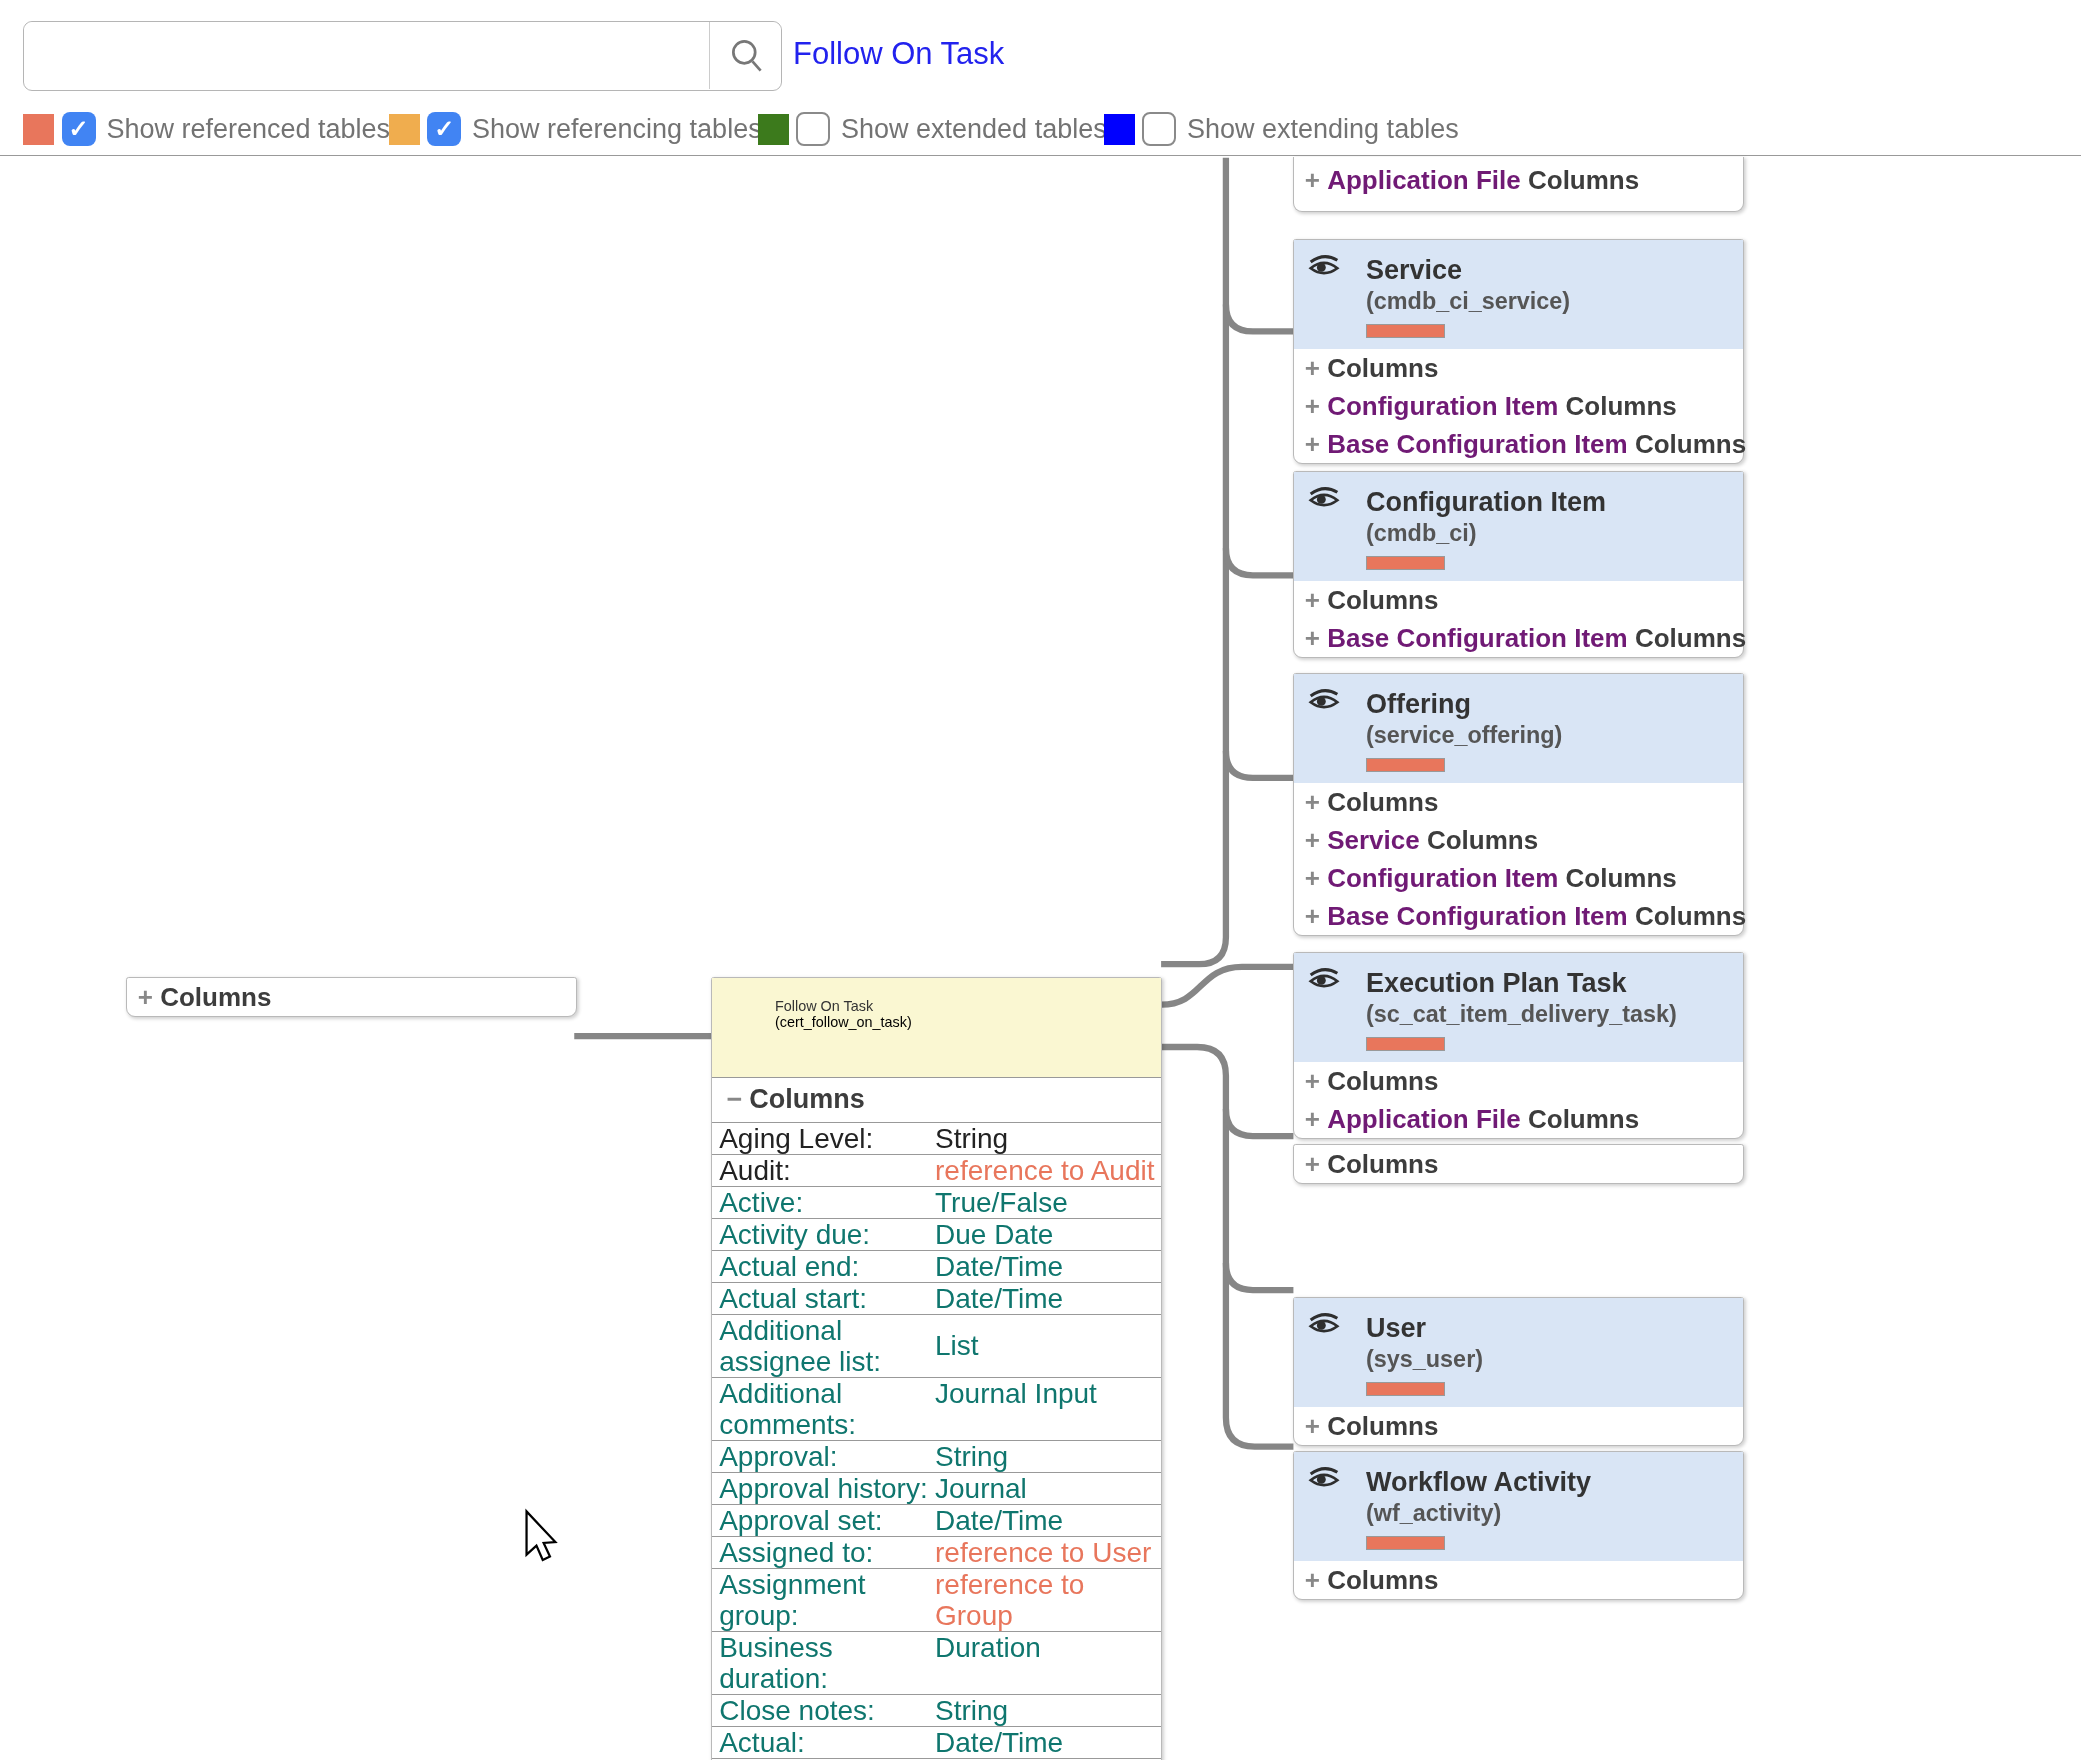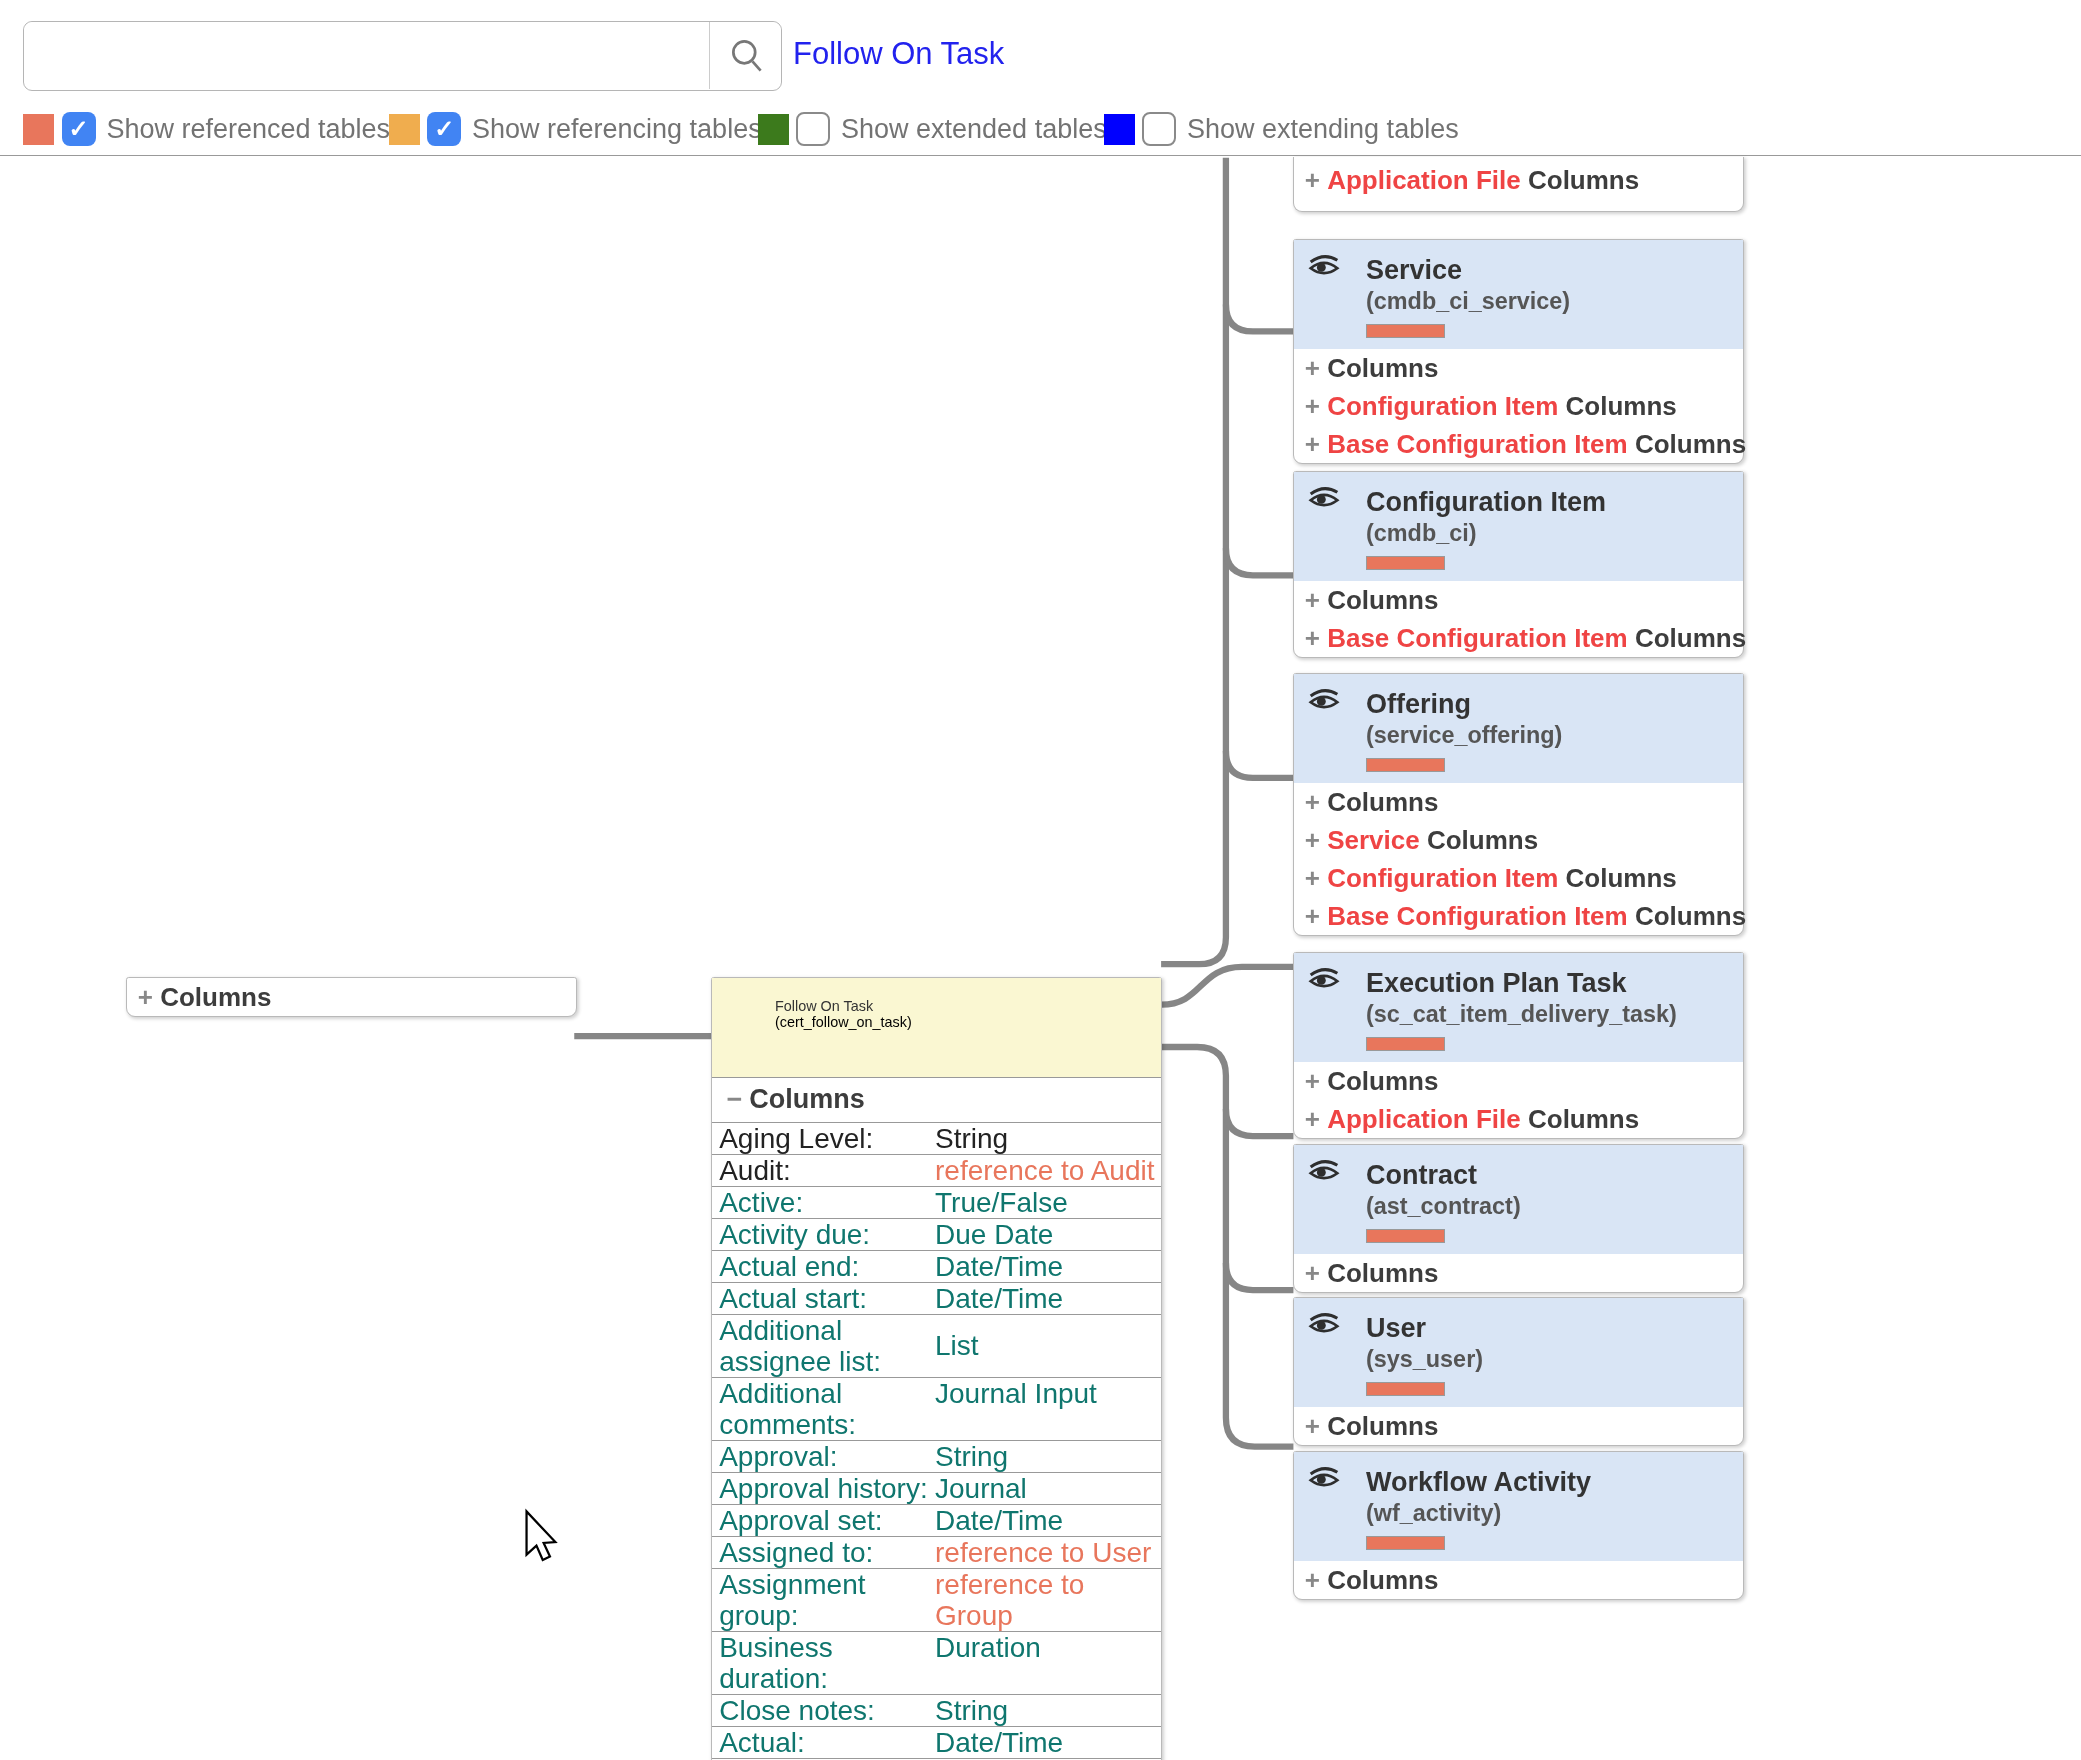--- a/index.html
+++ b/index.html
@@ -36,21 +36,21 @@
   .hdr { background:#d9e5f5; position:relative; padding:12.6px 9px 10.8px 72px; min-height:94px; }
   .hdr-tall { min-height:99px; }
   .eye { position:absolute; left:14.4px; top:14.4px; }
   .hdr .t { font-size:27px; font-weight:bold; color:#333; line-height:34px; }
   .hdr .n { font-size:23.4px; font-weight:bold; color:#555; line-height:29px; }
   .bar { width:79px; height:14.4px; border:1.8px solid #999; margin-top:8px; }
   .bar-red { background:#e8765c; } .bar-org { background:#f0ad4e; }
   .rowp { font-size:26px; font-weight:bold; color:#3d3d3d; line-height:38px; padding-left:10.8px;
     white-space:nowrap; cursor:pointer; }
   .pm { color:#888; margin-right:7.2px; font-weight:bold; }
-  .gt { color:#ef4444; }
+  .gt { color:#701a75; }
   .partial { border-top:none; border-radius:0 0 9px 9px; }
   .partial .rowp { line-height:47px; padding-bottom:7.2px; }
 
   
   .hdr-yellow { background:#faf7d2; padding:20px 9px 10.8px 63px; min-height:99px; }
   .hdr-yellow .t { color:#333; }
   .ftable { }
   .fsec { border-top:1.8px solid #999; font-size:27px; font-weight:bold; color:#3d3d3d;
     padding:6.3px 0 6.3px 14.4px; cursor:pointer; }
   .fr { border-top:1.8px solid #999; display:flex; min-height:31.5px; font-size:28px; line-height:31px; }
@@ -287,30 +287,20 @@
     </div>
     <div class="rowp">
       <span class="pm">+</span><span>Columns</span>
     </div>
     <div class="rowp">
       <span class="pm">+</span><span class="gt">Application File</span> <span>Columns</span>
     </div>
   </div>
 
   <div class="tbox" style="left:1293px; top:1144px;">
-    <div class="hdr">
-      <svg class="eye" width="32" height="25" viewBox="0 0 36 28">
-        <path d="M3,9 Q18,-2 33,7" stroke="#2e2e2e" stroke-width="3.5" fill="none"></path>
-        <path d="M3,16 Q18,4 33,16 Q18,27 3,16 Z" stroke="#2e2e2e" stroke-width="3" fill="none"></path>
-        <circle cx="15" cy="15" r="5" fill="#2e2e2e"></circle>
-      </svg>
-      <div class="t">Contract</div>
-      <div class="n">(ast_contract)</div>
-      <div class="bar bar-red"></div>
-    </div>
     <div class="rowp">
       <span class="pm">+</span><span>Columns</span>
     </div>
   </div>
 
   <div class="tbox" style="left:1293px; top:1297px;">
     <div class="hdr">
       <svg class="eye" width="32" height="25" viewBox="0 0 36 28">
         <path d="M3,9 Q18,-2 33,7" stroke="#2e2e2e" stroke-width="3.5" fill="none"></path>
         <path d="M3,16 Q18,4 33,16 Q18,27 3,16 Z" stroke="#2e2e2e" stroke-width="3" fill="none"></path>

